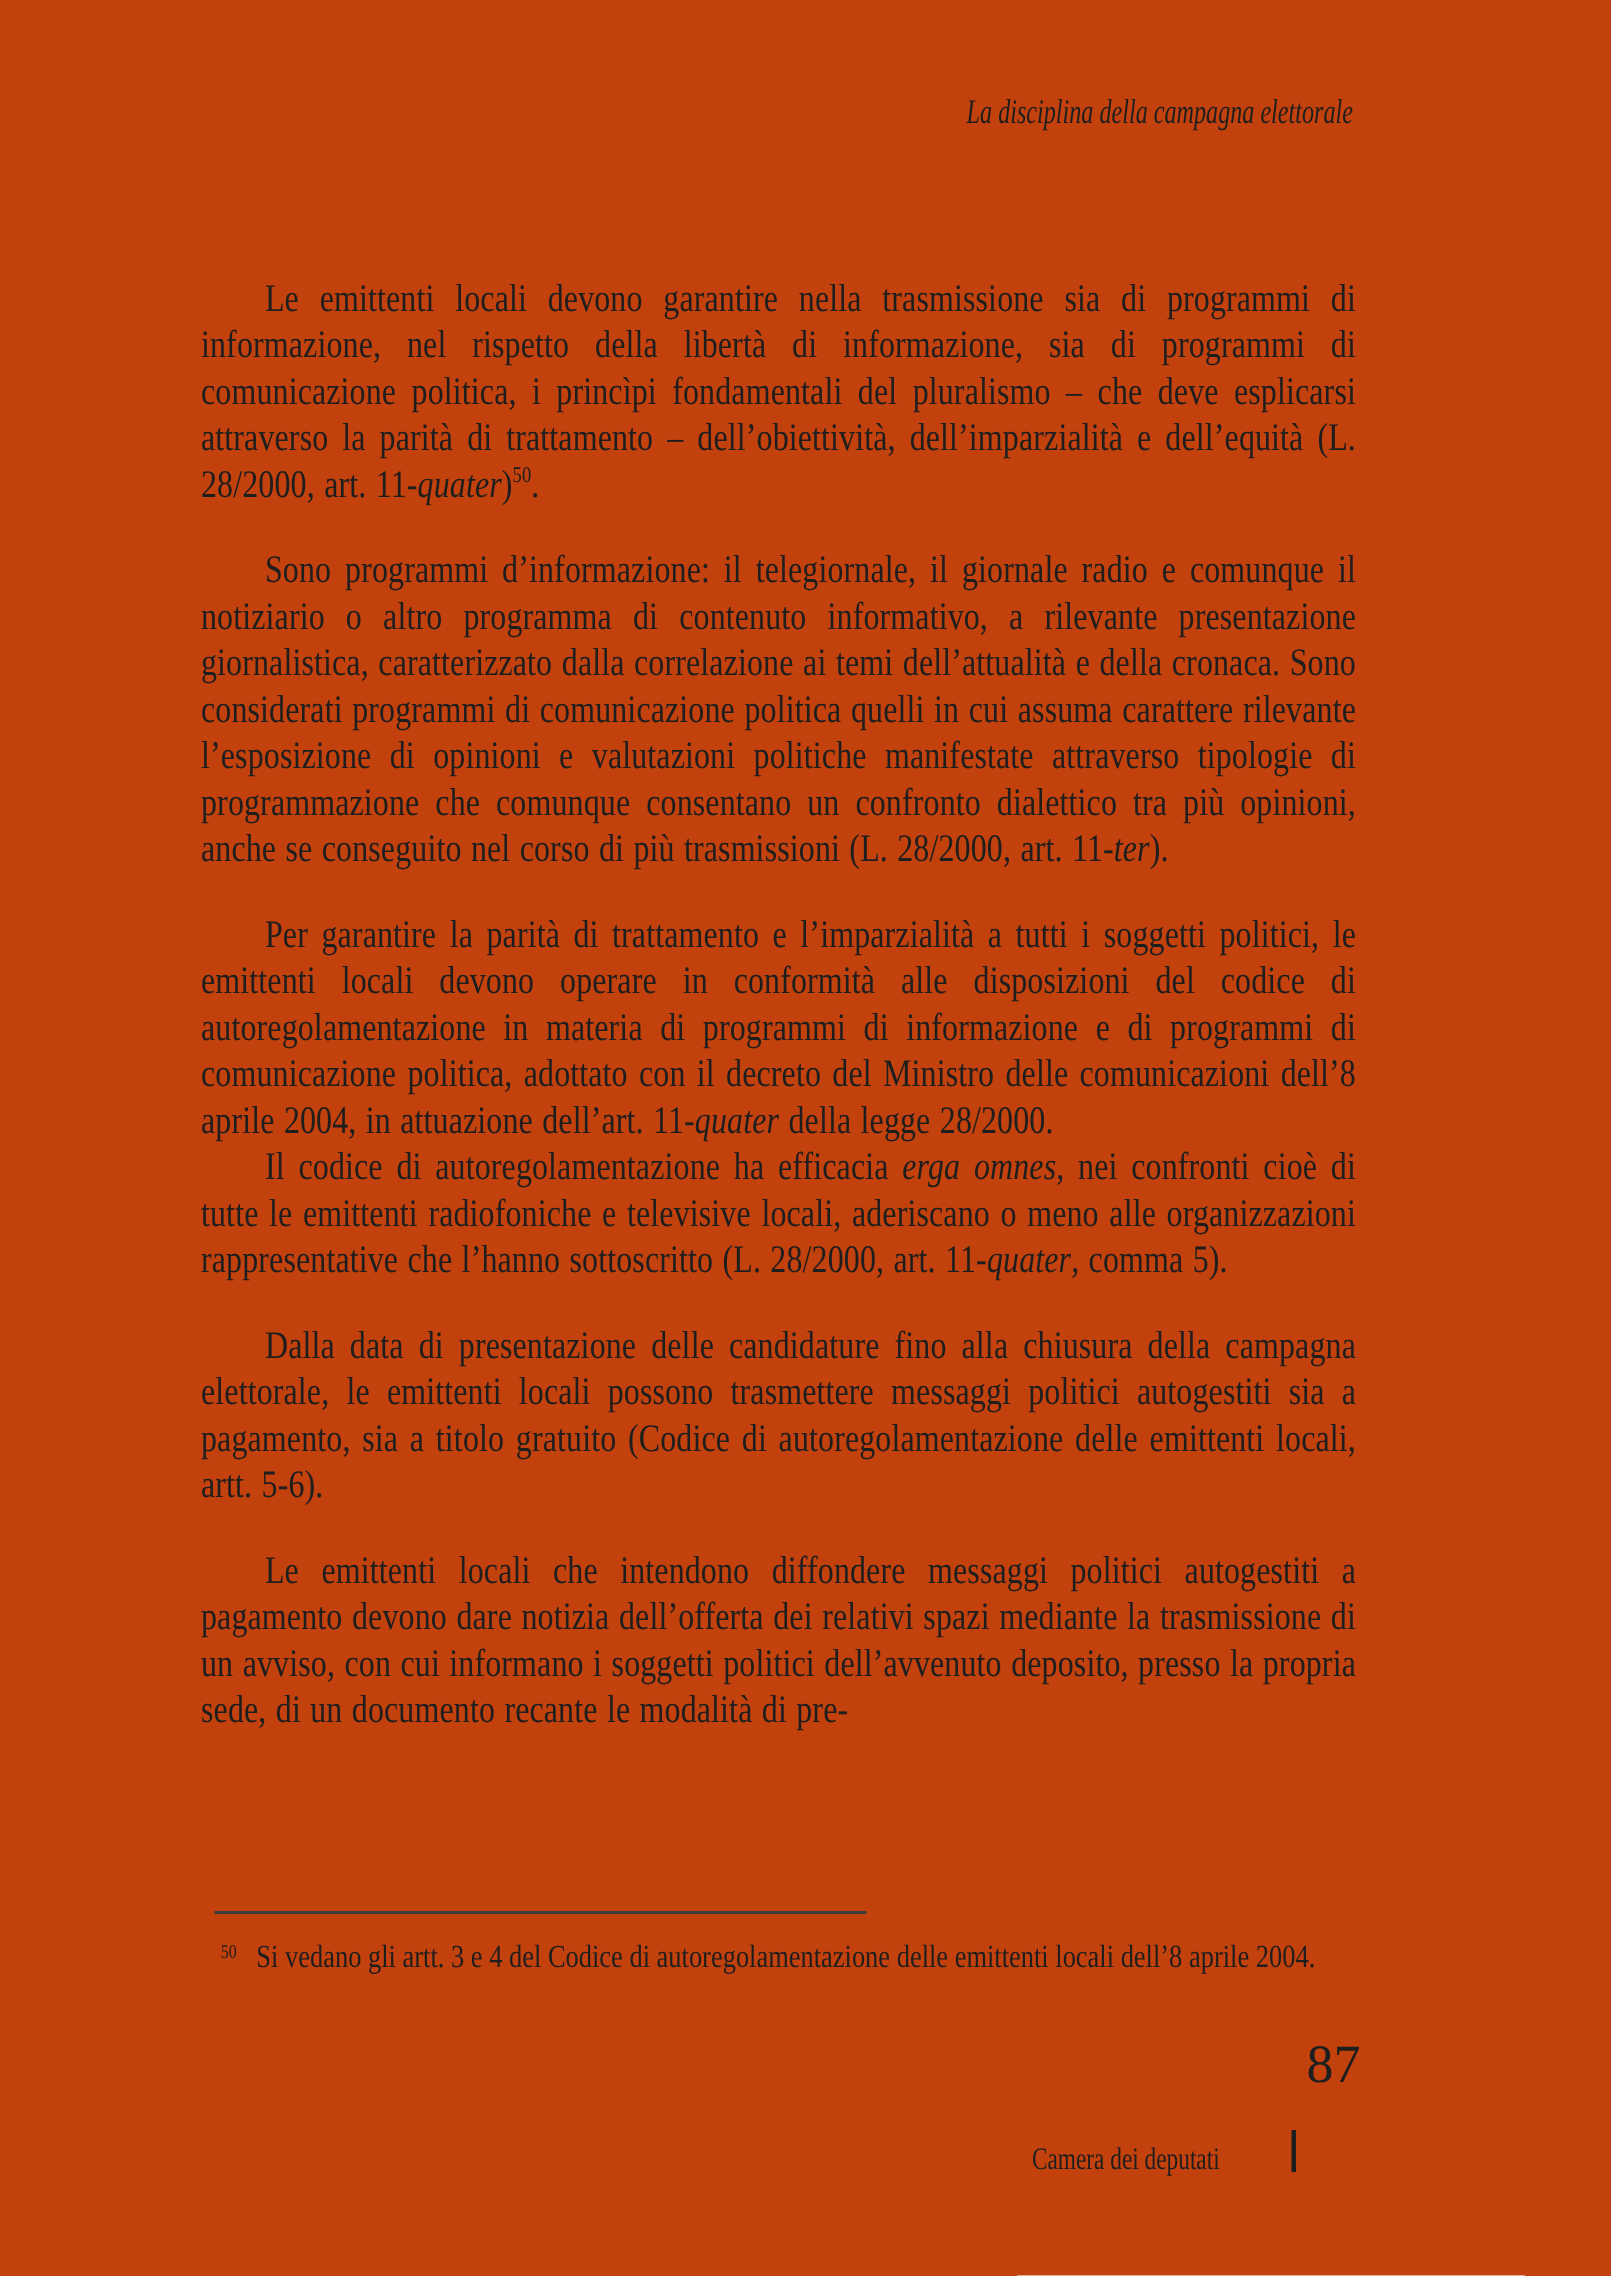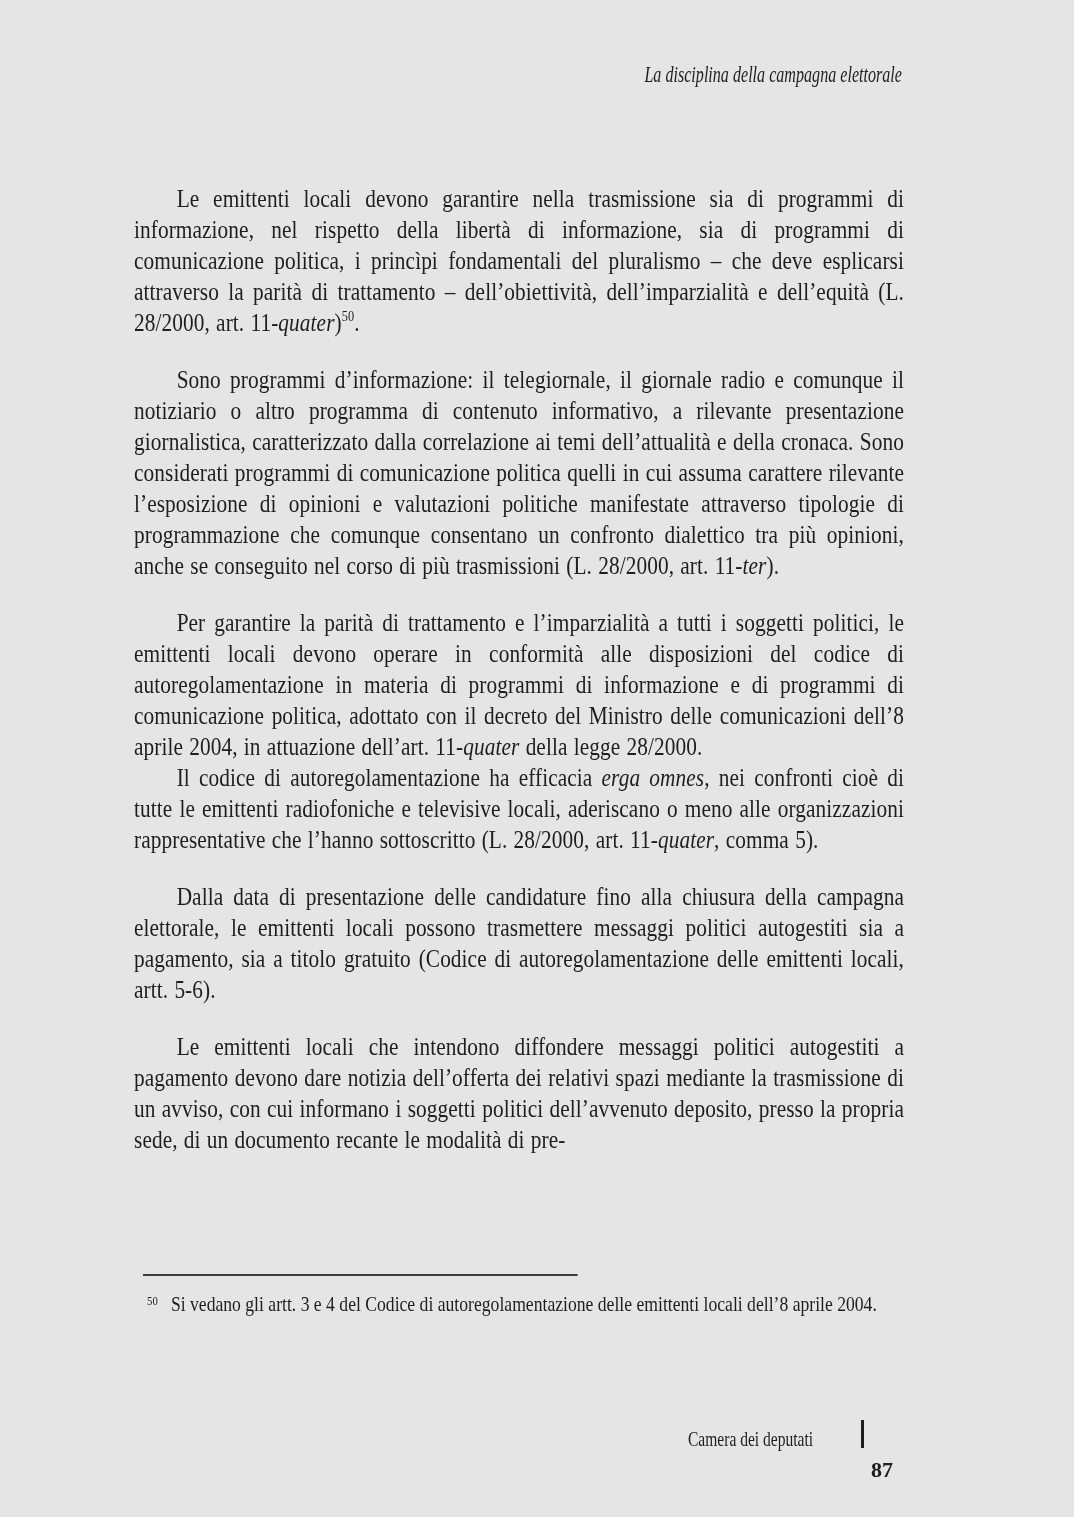--- a/index.html
+++ b/index.html
@@ -1,20 +1,20 @@
 <!DOCTYPE html>
 <html lang="it"><head>
 <meta charset="utf-8">
 <style>
   html, body { margin: 0; padding: 0; background: #ffffff; }
   .page {
     position: relative;
     width: 1074px;
     height: 1517px;
-    background: #e5e5e5;
+    background: #c2410c;
     font-family: "Liberation Serif", "DejaVu Serif", serif;
     color: #1e1e1e;
     overflow: hidden;
   }
 
   
   .running-header {
     position: absolute;
     top: 62px;
     right: 172px;
@@ -80,24 +80,24 @@
     position: absolute;
     left: 861px;
     top: 1420px;
     width: 3px;
     height: 28px;
     background: #1e1e1e;
   }
   .footer-num {
     position: absolute;
     left: 871px;
-    top: 1454px;
-    font-size: 22px;
+    top: 1360px;
+    font-size: 36px;
     line-height: 32px;
-    font-weight: 700;
+    font-weight: 400;
   }
 </style>
 </head>
 <body>
 
 <div class="page">
 
   <div class="running-header">La disciplina della campagna elettorale</div>
 
   <div class="body-text">

